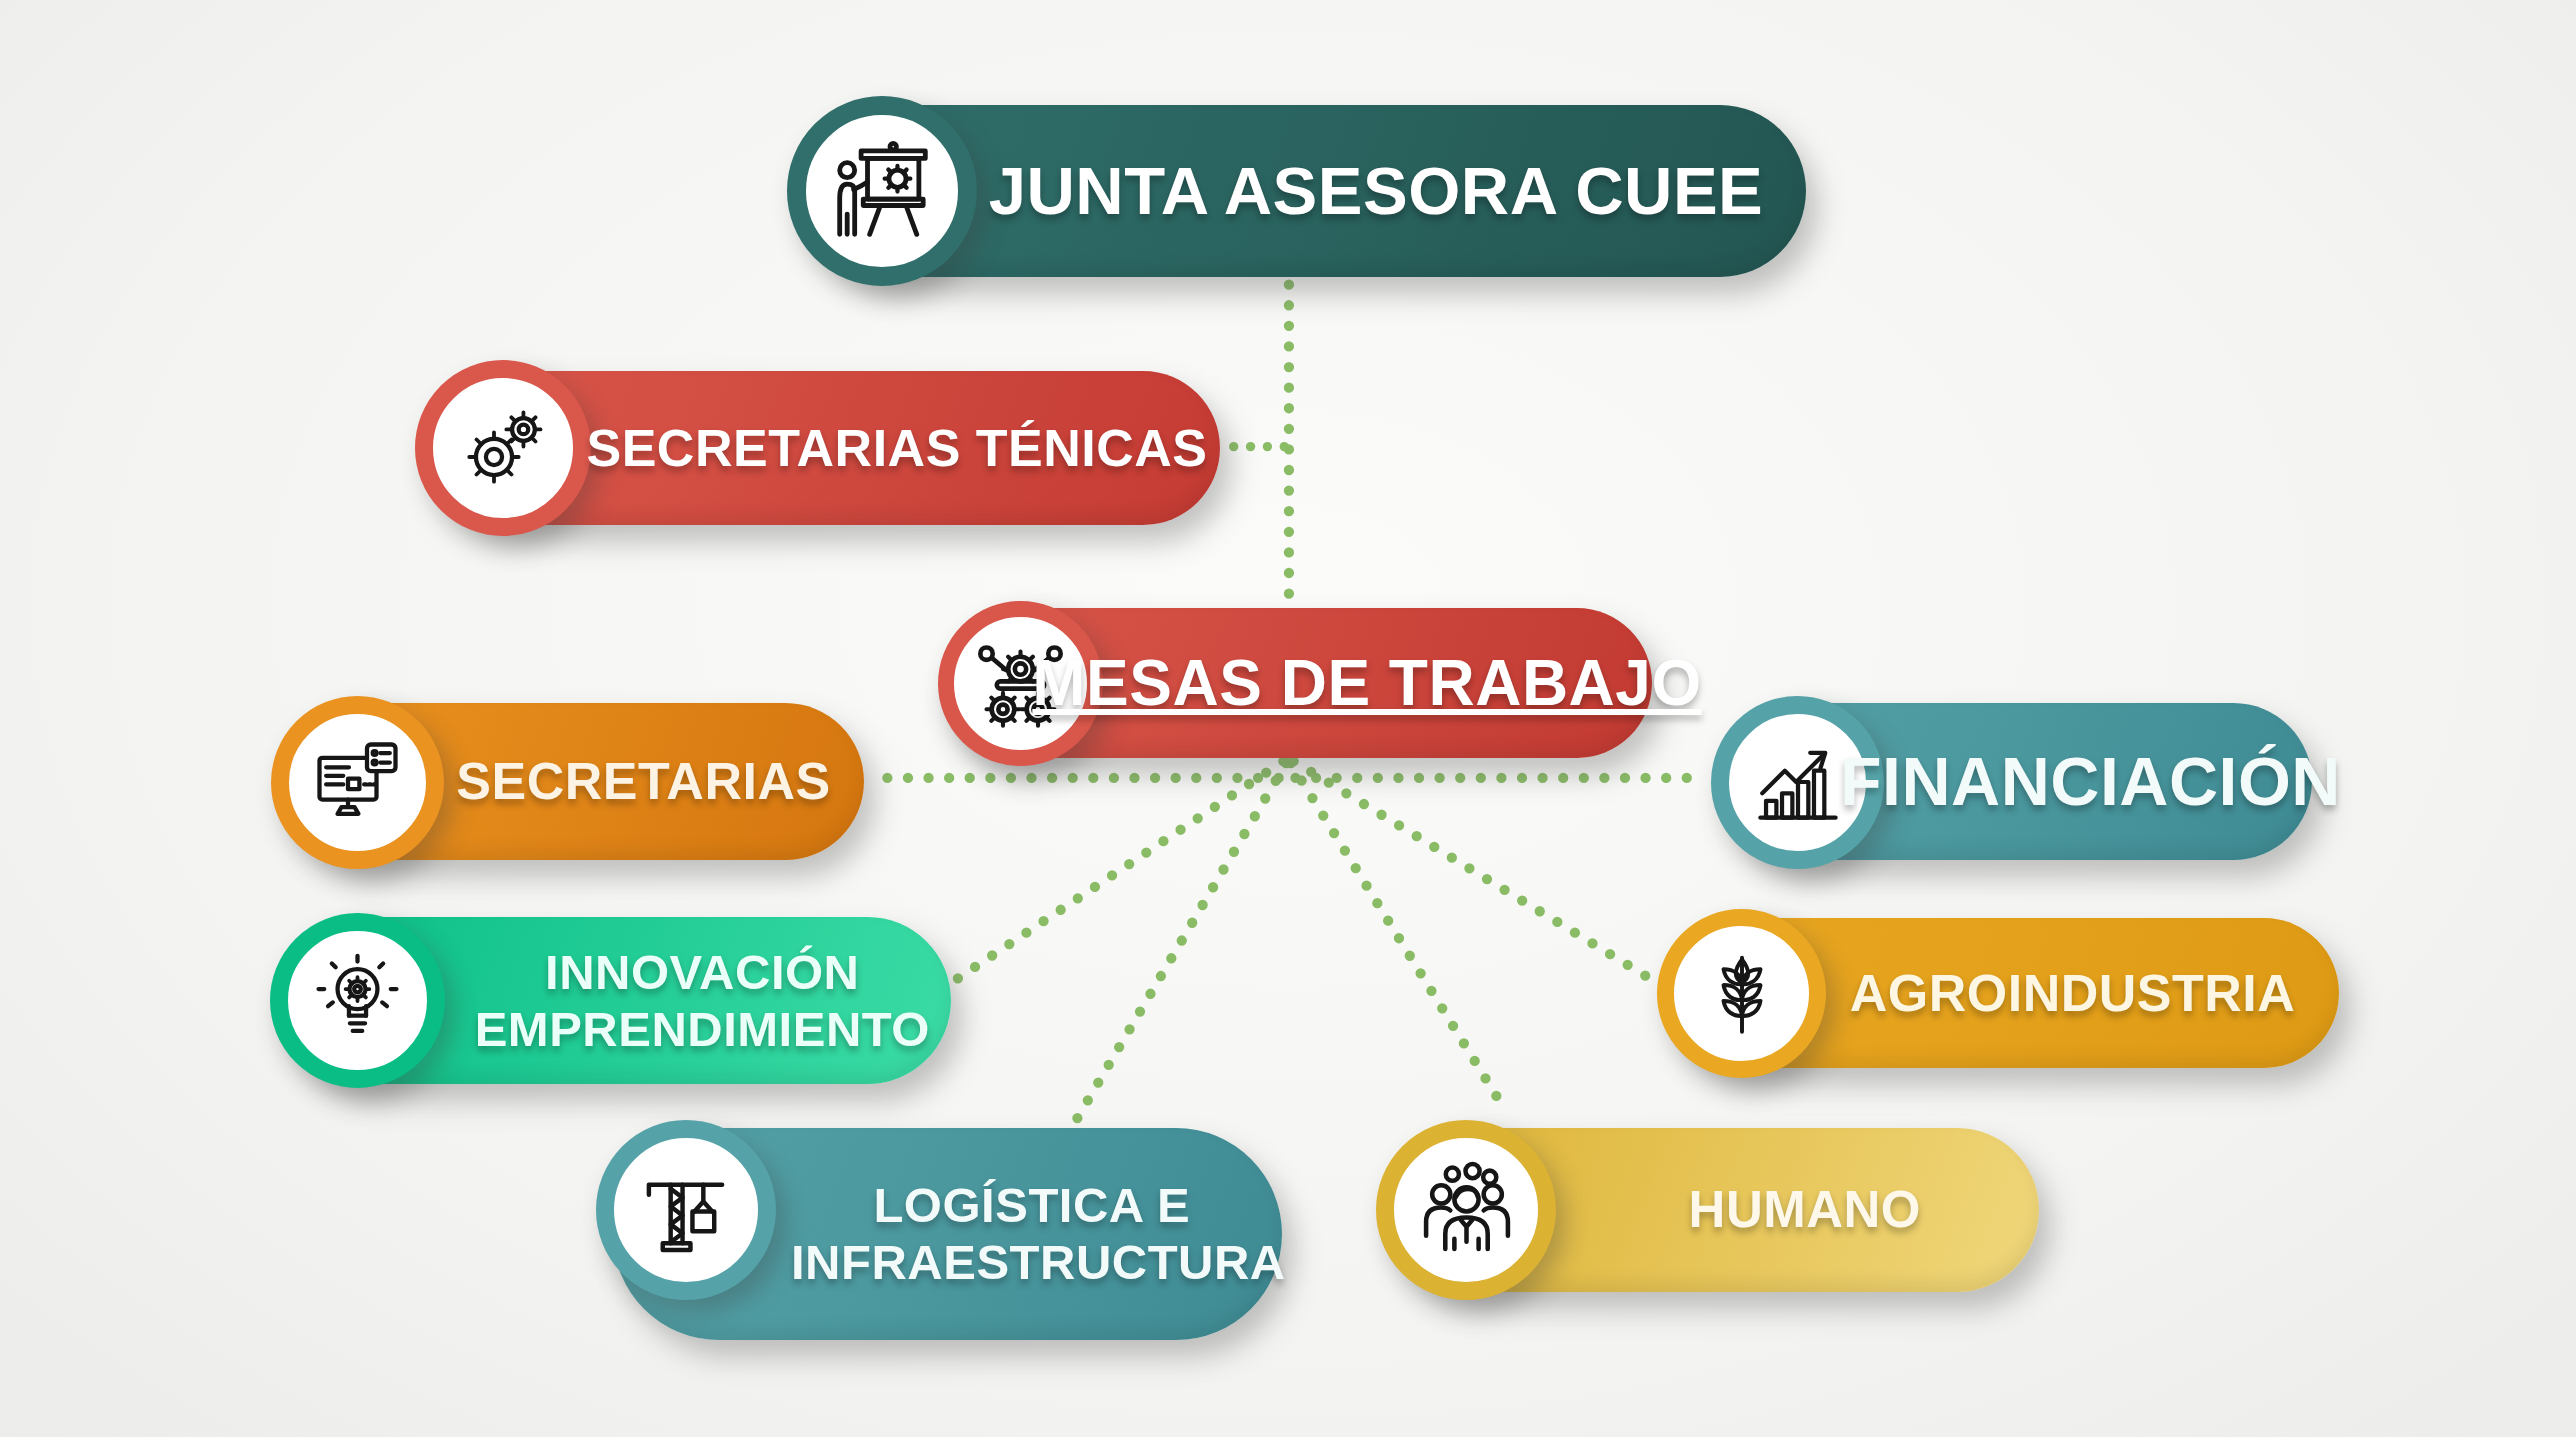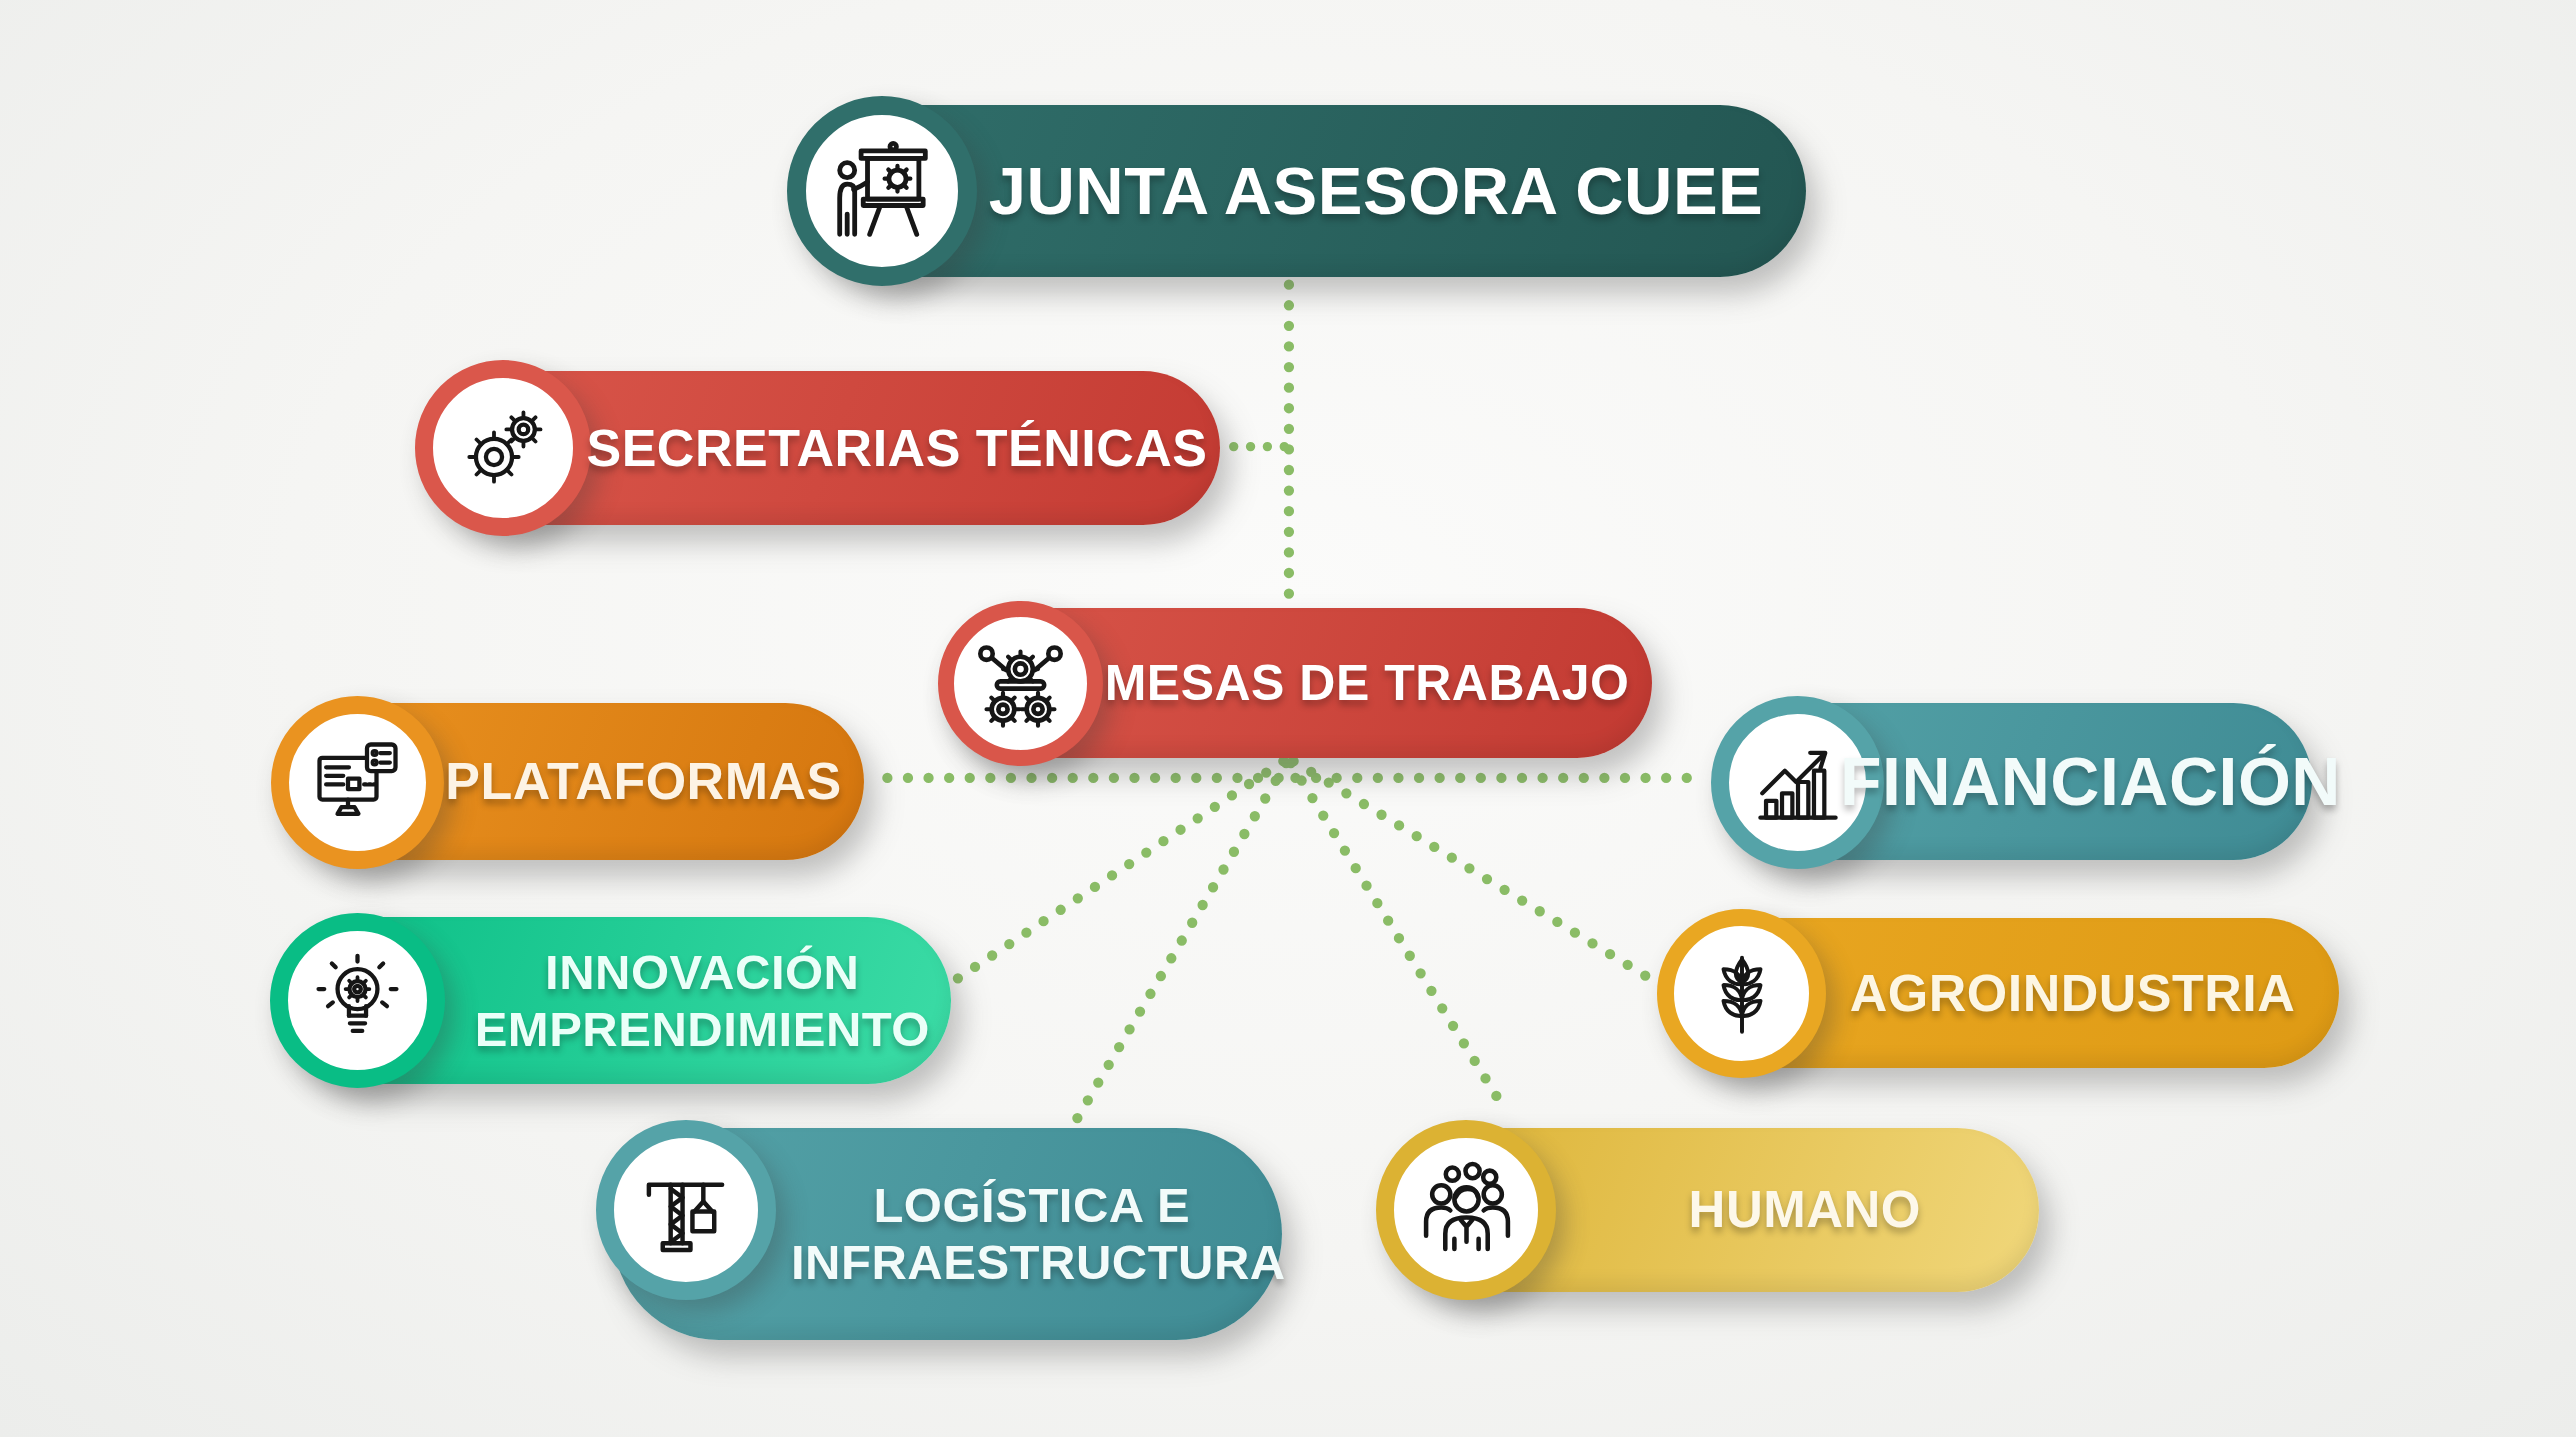--- a/index.html
+++ b/index.html
@@ -39,21 +39,21 @@
   .n-junta{left:812px;top:105px;width:994px;height:172px;}
   .n-junta .badge{left:-25px;top:-9.4px;width:152px;height:152px;border-width:19.7px;}
   .n-junta .text{left:166px;right:32px;font-size:67px;}
 
   .n-secretarias{left:440px;top:371px;width:780px;height:154px;}
   .n-secretarias .badge{left:-25px;top:-11.2px;width:140px;height:140px;border-width:18px;}
   .n-secretarias .text{left:162px;right:28px;font-size:52px;}
 
   .n-mesas{left:945px;top:608px;width:707px;height:150px;}
   .n-mesas .badge{left:-7.5px;top:-7.5px;width:133px;height:133px;border-width:16px;}
-  .n-mesas .text{left:161px;right:24px;font-size:50px;}
+  .n-mesas .text{left:161px;right:24px;font-size:64px;text-decoration:underline;}
 
   .n-plataformas{left:290px;top:703px;width:574px;height:157px;}
   .n-plataformas .badge{left:-19px;top:-7.5px;width:137px;height:137px;border-width:18px;}
   .n-plataformas .text{left:157px;right:24px;font-size:52px;}
 
   .n-financiacion{left:1727px;top:703px;width:585px;height:157px;}
   .n-financiacion .badge{left:-16px;top:-7.5px;width:137px;height:137px;border-width:18px;}
   .n-financiacion .text{left:166px;right:24px;font-size:68px;}
 
   .n-innovacion{left:285px;top:917px;width:666px;height:167px;}
@@ -146,21 +146,21 @@
         <circle cx="67" cy="75" r="11"></circle>
         <circle cx="67" cy="75" r="4.5"></circle>
         <path stroke-width="4" d="M78 75H83M56 75H51M67 64V59M67 86V91M74.8 67.2L78.3 63.7M59.2 67.2L55.7 63.7M59.2 82.8L55.7 86.3M74.8 82.8L78.3 86.3"></path>
       </svg>
     </div>
   </div>
 
   <div class="node n-plataformas" style="--c1: #ea9320; --c2: #d5760f; --tc: #fdf3e4;">
     <div class="pill"></div>
     <div class="text single">
-        <span>PLATAFORMAS</span>
+        <span>SECRETARIAS</span>
       </div>
     <div class="badge">
       <svg class="icon" width="95" height="95" viewBox="0 0 100 100" stroke-width="4.5">
         <rect x="10" y="24" width="60" height="44" rx="3"></rect>
         <path d="M17 34 h24 M17 43 h18 M17 52 h18"></path>
         <rect x="40" y="46" width="12" height="11"></rect>
         <path d="M57 52 h2 M62 52 h2 M67 52 h2"></path>
         <path d="M40 68 v8"></path>
         <path d="M33 76 L29 83 H51 L47 76 Z"></path>
         <rect x="60" y="10" width="30" height="28" rx="4" fill="#fff"></rect>

